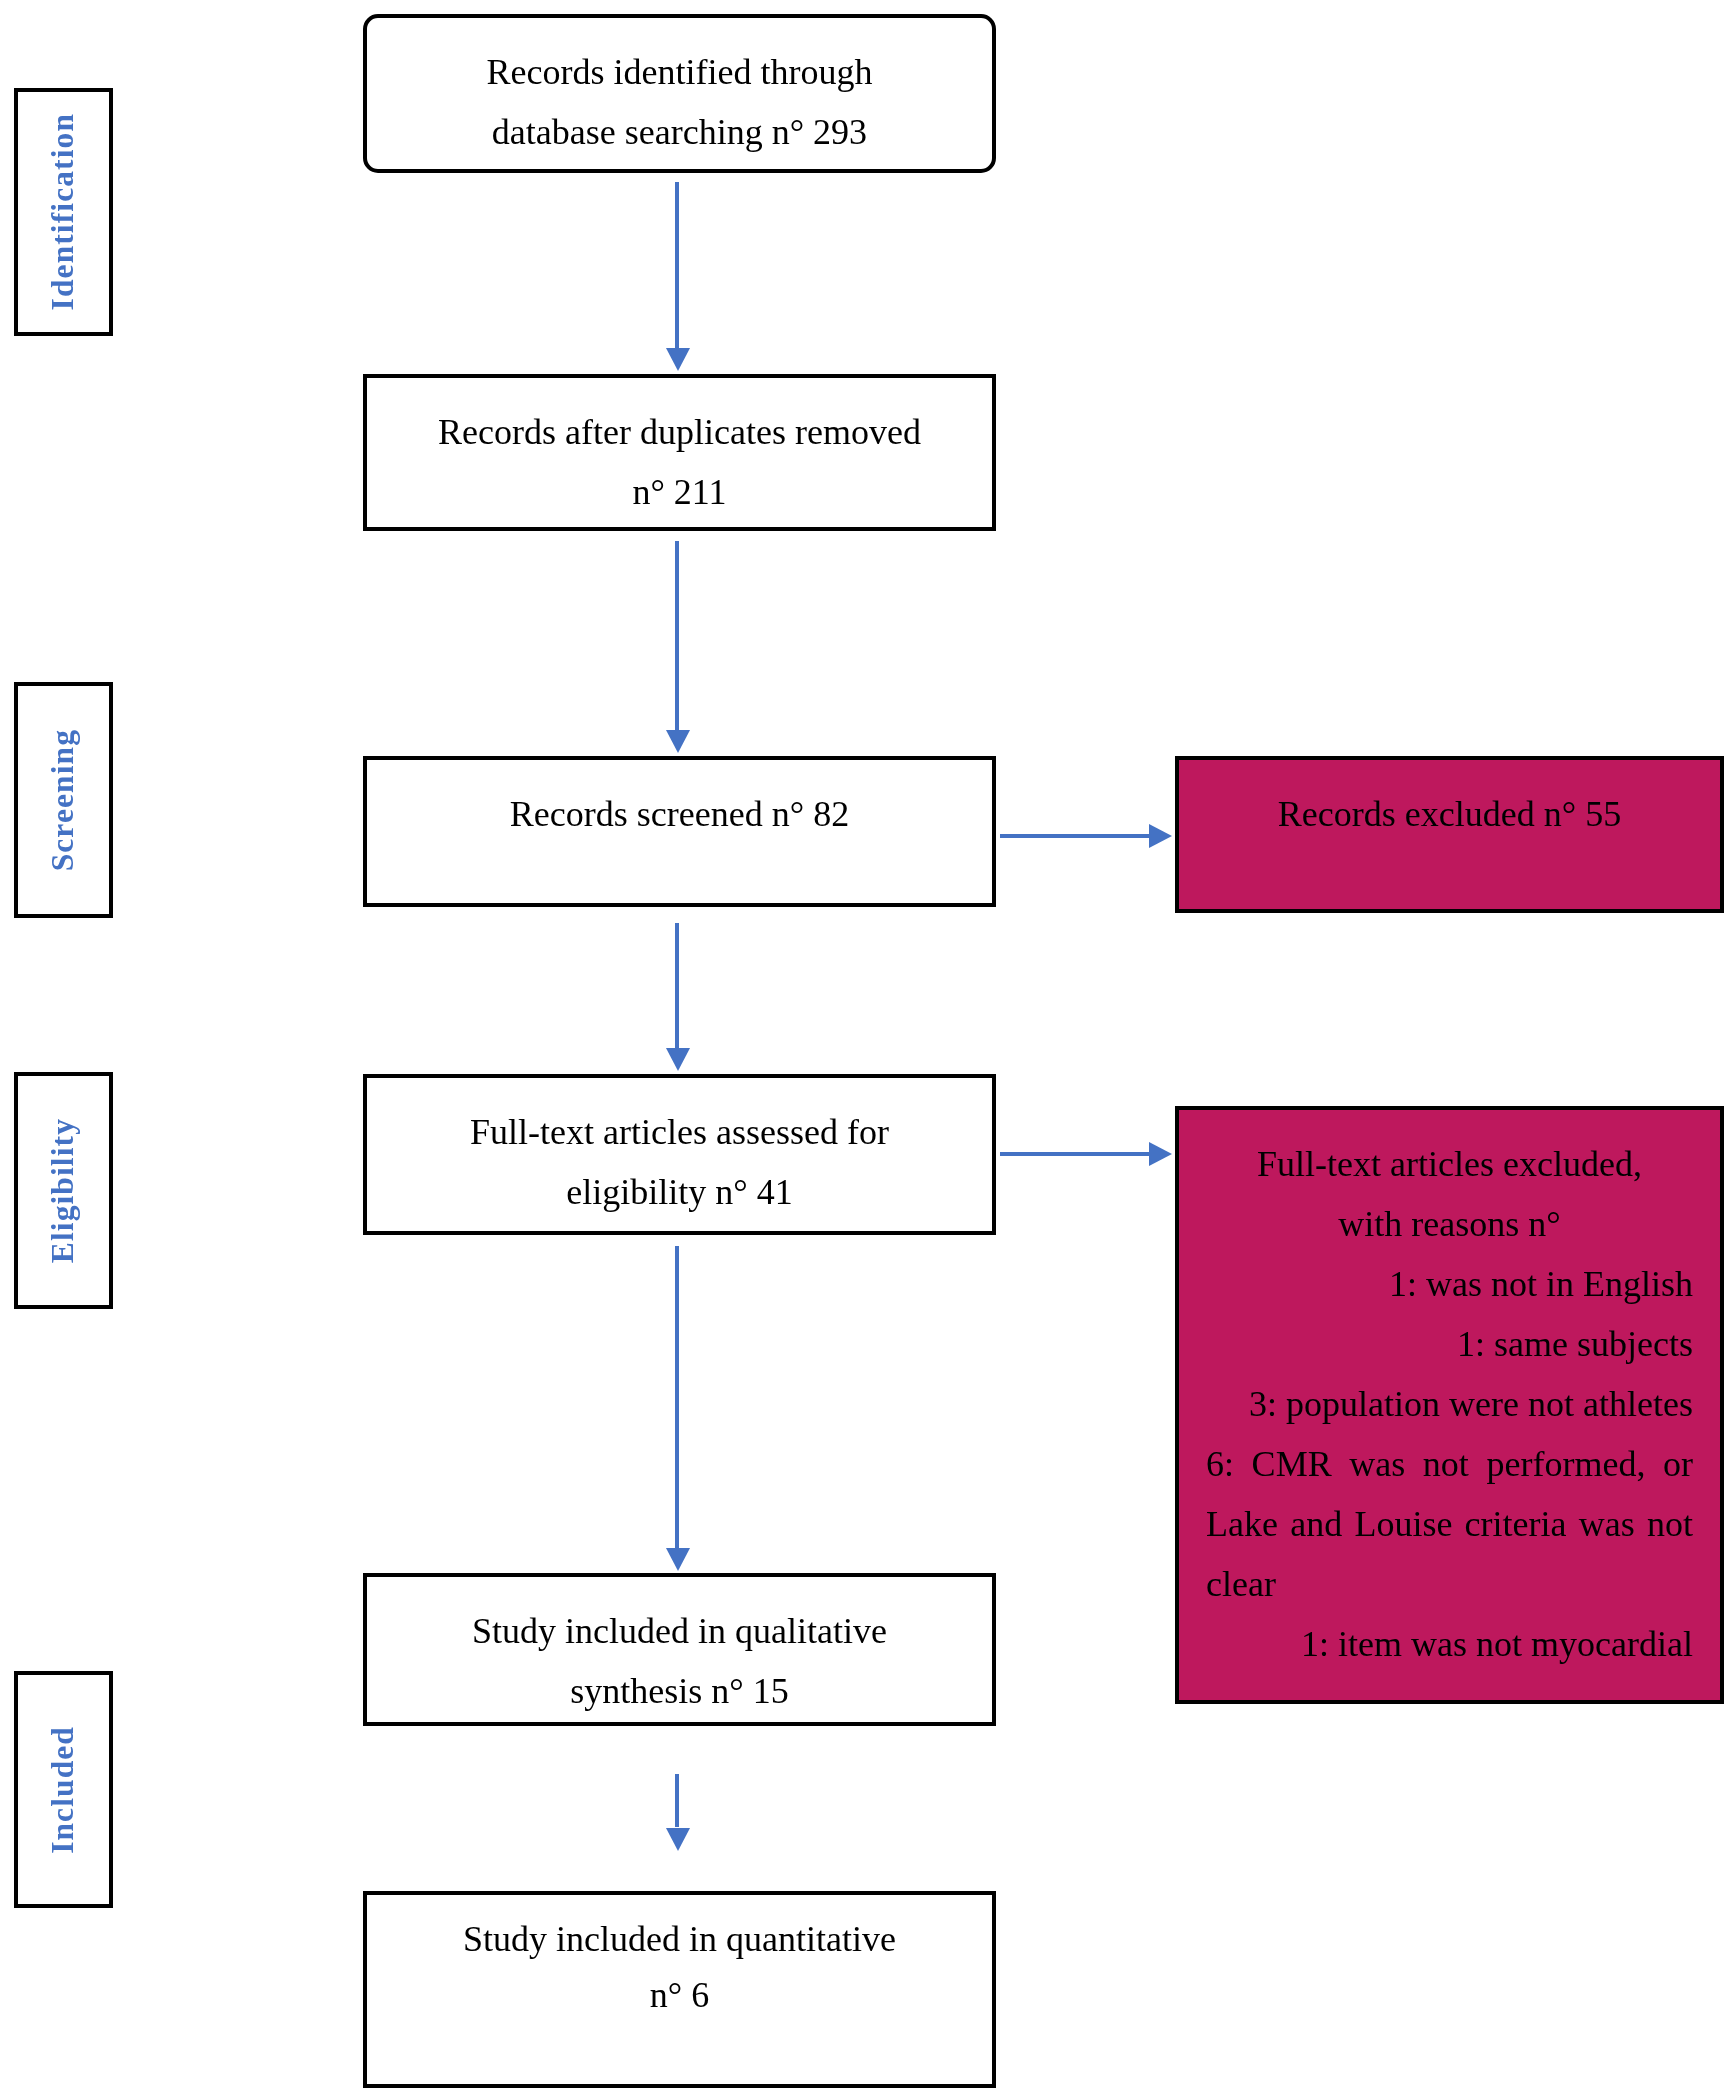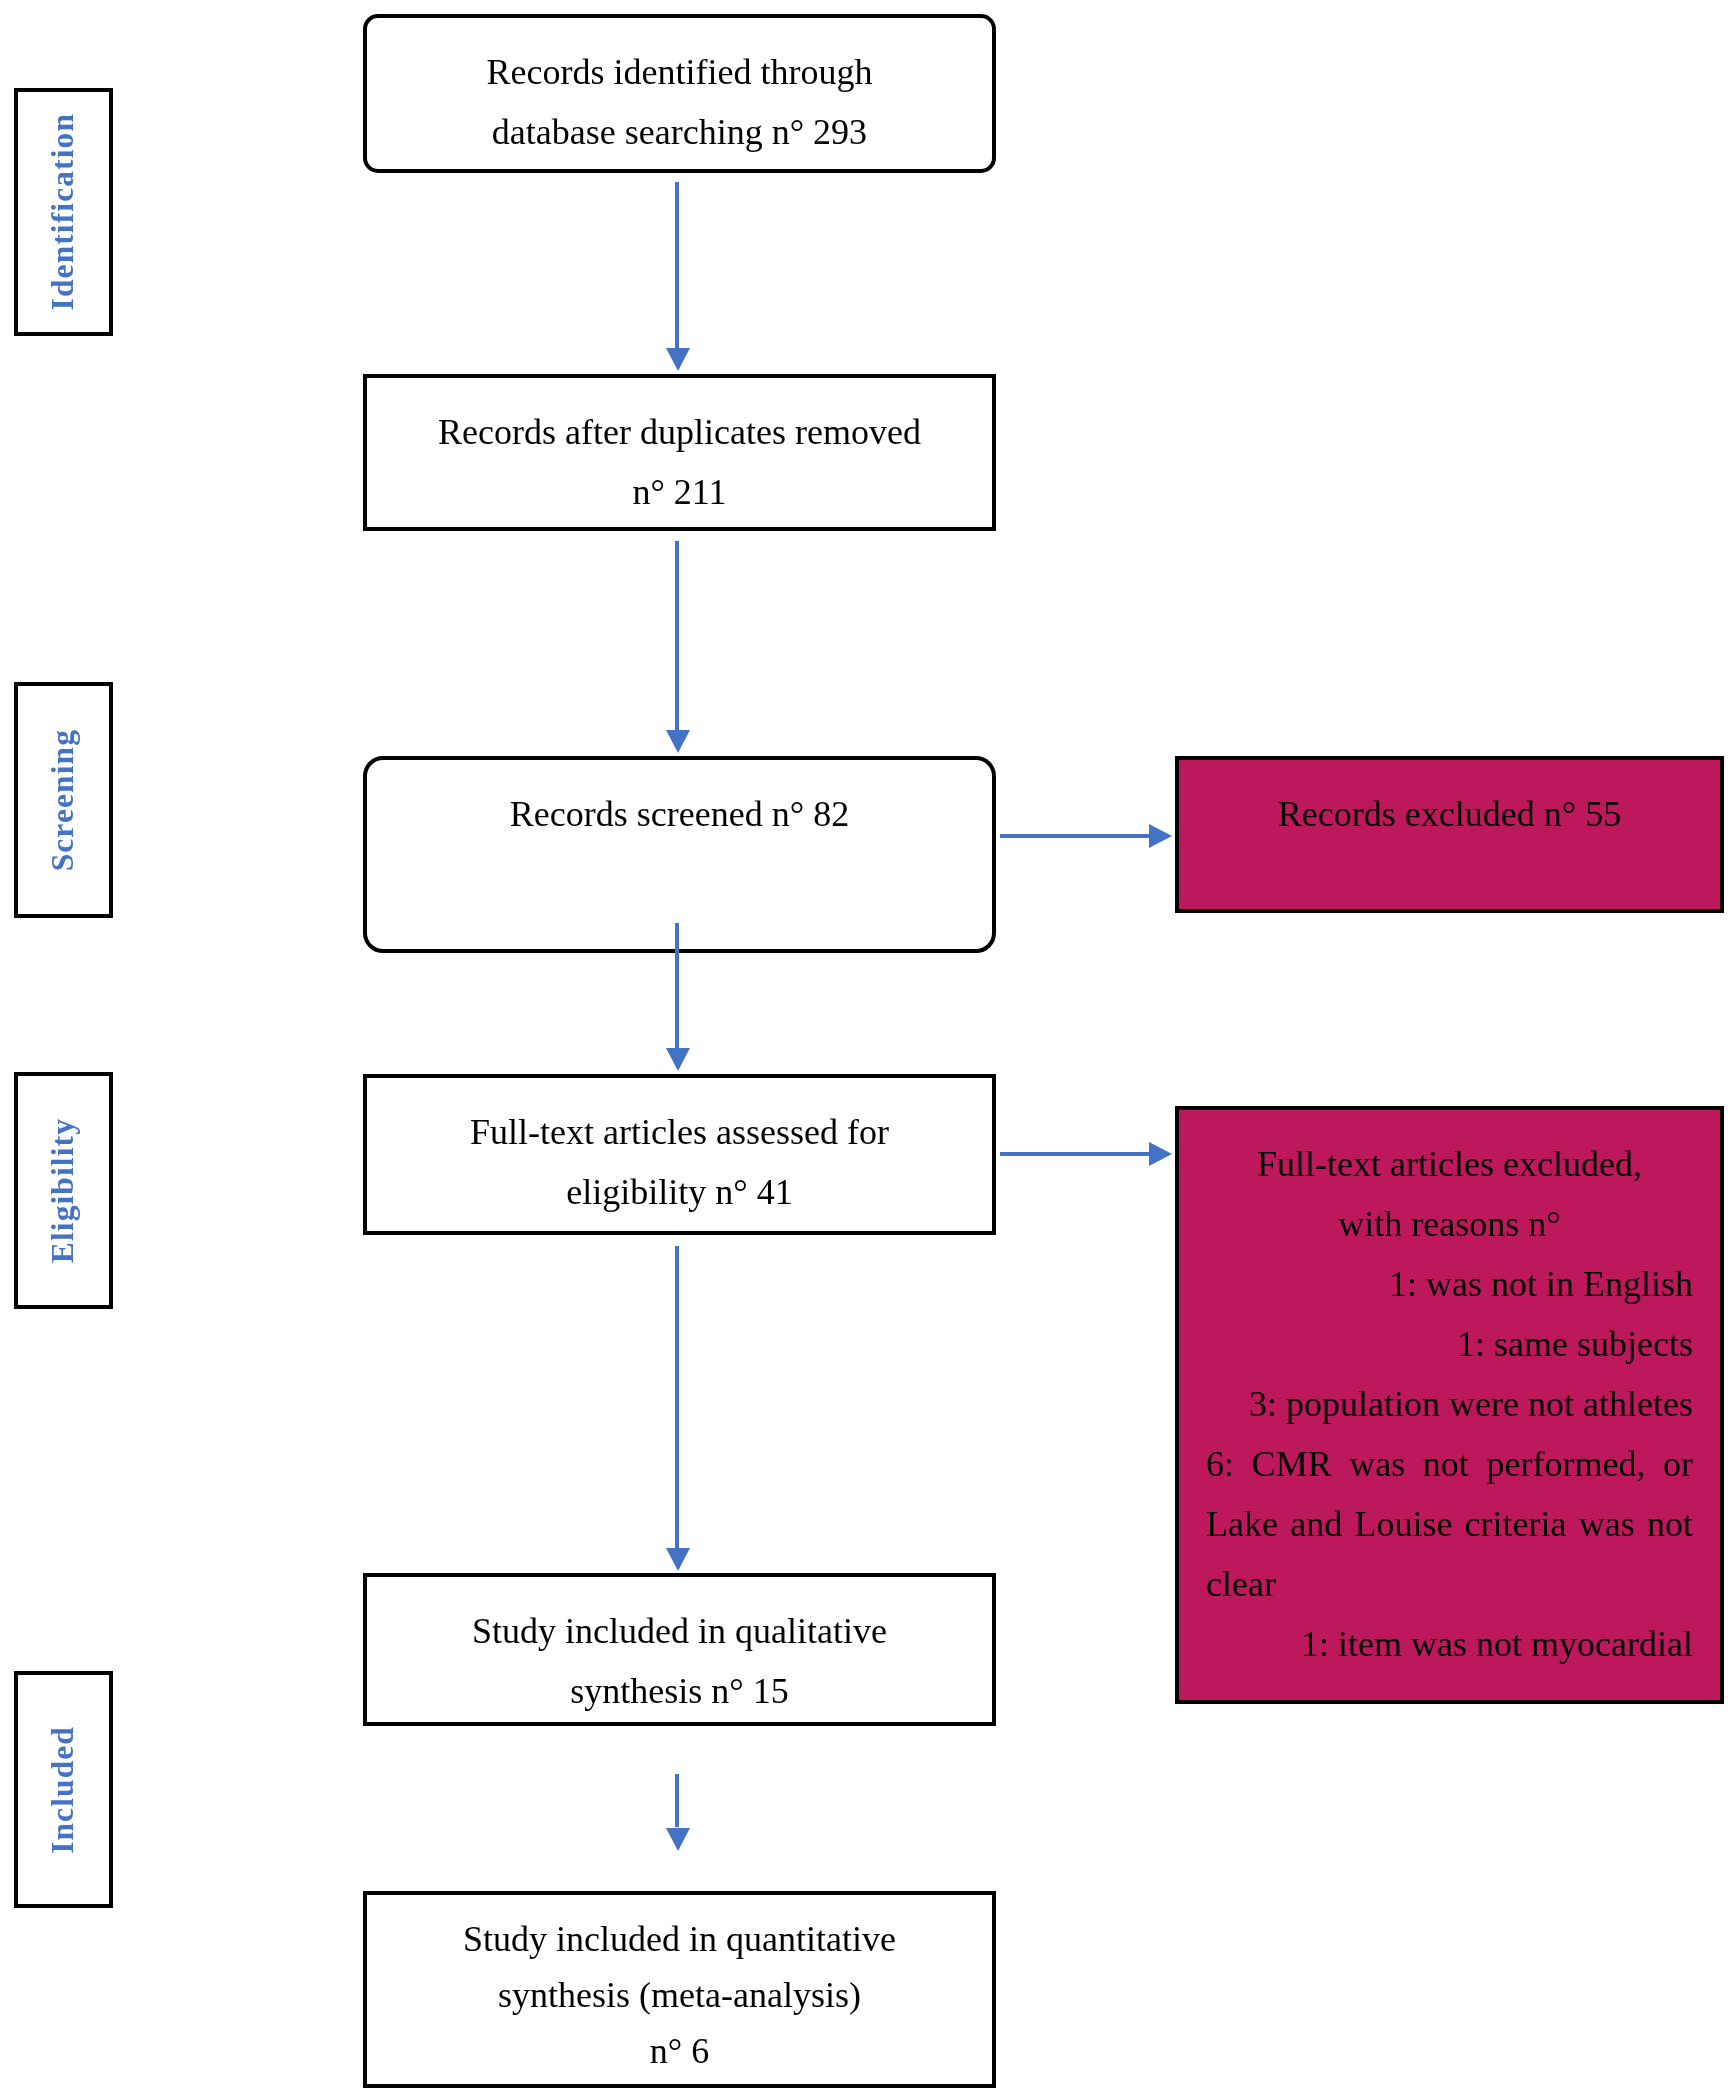--- a/index.html
+++ b/index.html
@@ -98,37 +98,36 @@
   <div class="flow-box" style="top:13.6px;height:159px;border-radius:15px;">
     <div>Records identified through</div>
     <div>database searching n° 293</div>
   </div>
 
   <div class="flow-box" style="top:374px;height:157px;font-family:Liberation Serif, serif;">
     <div>Records after duplicates removed</div>
     <div>n° 211</div>
   </div>
 
-  <div class="flow-box" style="top:756px;height:197px;border-radius:20px;">
+  <div class="flow-box" style="top:756px;height:151px;">
     <div>Records screened n° 82</div>
   </div>
 
   <div class="flow-box" style="top:1074px;height:161px;">
     <div>Full-text articles assessed for</div>
     <div>eligibility n° 41</div>
   </div>
 
   <div class="flow-box" style="top:1573px;height:153px;">
     <div>Study included in qualitative</div>
     <div>synthesis n° 15</div>
   </div>
 
   <div class="flow-box tight" style="top:1891px;height:197px;">
     <div>Study included in quantitative</div>
-    <div>synthesis (meta-analysis)</div>
     <div>n° 6</div>
   </div>
 
   <div class="side-box" style="top:756px;height:157px;">
     <div class="centered">Records excluded n° 55</div>
   </div>
 
   <div class="side-box" style="top:1074px;height:598px;margin-top:32px;">
     <div class="centered">Full-text articles excluded,</div>
     <div class="centered">with reasons n°</div>

